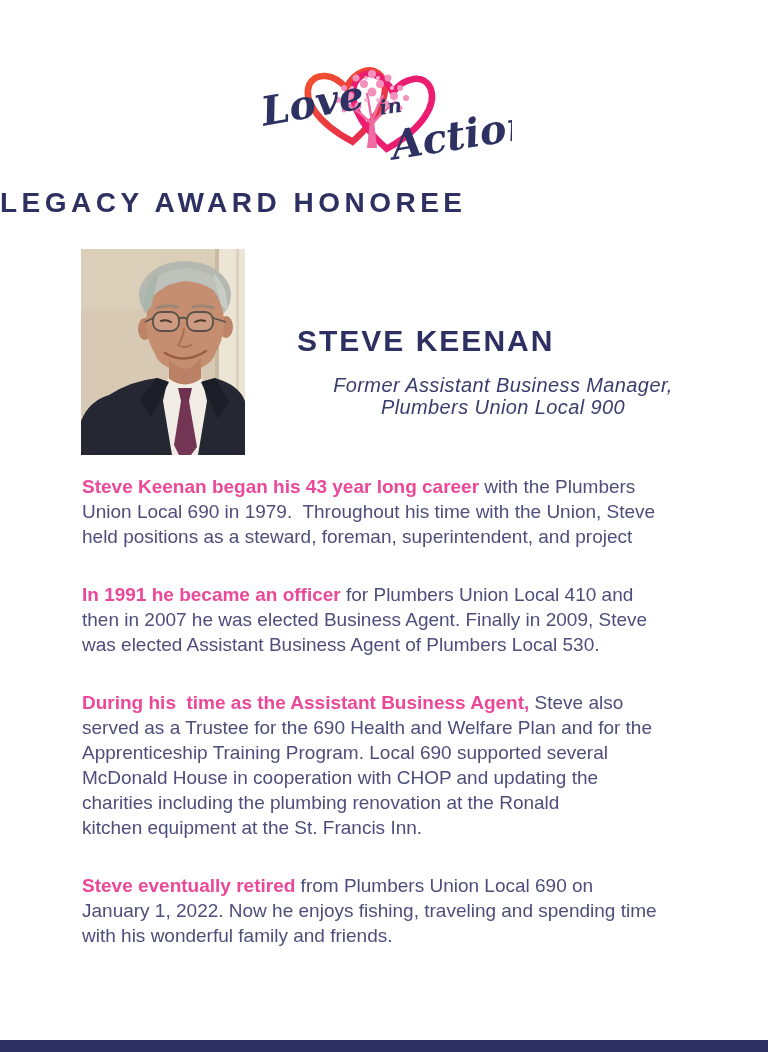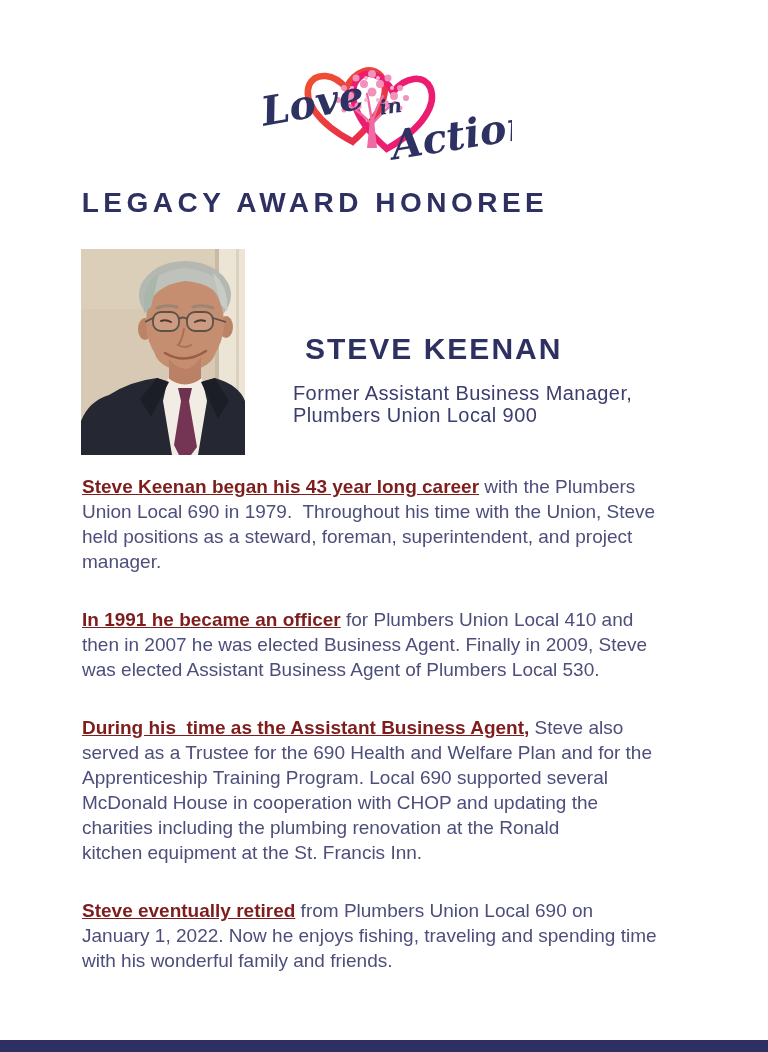--- a/index.html
+++ b/index.html
@@ -4,41 +4,41 @@
 <style>
   html,body { margin:0; padding:0; background:#ffffff; }
   .page {
     position:relative; width:768px; height:1052px; margin:0 auto;
     background:#ffffff; overflow:hidden;
     font-family:"Liberation Sans", sans-serif;
   }
   .logo { position:absolute; left:256px; top:52px; width:256px; height:112px; }
   .page-title {
     position:absolute; left:0; top:186px; width:630px; margin:0;
-    text-align:center; font-size:28px; line-height:34px; font-weight:700;
+    text-align:left; font-size:28px; line-height:34px; font-weight:700;
     letter-spacing:4.5px; color:#2d3061;
   }
   .photo {
     position:absolute; left:81px; top:249px; width:164px; height:206px;
     overflow:hidden;
   }
   .photo svg { display:block; width:164px; height:206px; }
   .name-block { position:absolute; left:293px; top:318px; width:420px; }
   .honoree-name {
-    margin:12px; font-size:30px; line-height:38px; font-weight:700;
+    margin:4px; font-size:30px; line-height:38px; font-weight:700;
     letter-spacing:2px; color:#2d3061;
   }
   .honoree-title {
-    margin:14px 0 0 0; font-size:20px; line-height:22px;
-    letter-spacing:0.4px; color:#3a3d6d;
+    margin:14px 0 0 0; font-style:italic; font-size:20px; line-height:22px;
+    letter-spacing:0.4px; color:#3a3d6d;text-align:center;
   }
   .bio { position:absolute; left:82px; top:474px; width:648px; }
   .para { margin:0 0 33px 0; }
   .bline { white-space:pre; font-size:19px; line-height:25px; color:#4d4e7b; }
-  .para b { color:#7f1d1d; font-weight:700;text-decoration:underline; }
+  .para b { color:#ec4899; font-weight:700; }
   .footer-bar {
     position:absolute; left:0; bottom:0; width:768px; height:12px;
     background:#2d3061;
   }
 </style>
 </head>
 <body>
 
 <div class="page">
 
@@ -163,21 +163,20 @@
       <span>Former Assistant Business Manager,</span><br>
       <span>Plumbers Union Local 900</span>
     </p>
   </div>
 
   <div class="bio" id="bio-text-container">
       <div class="para">
         <div class="bline"><b>Steve Keenan began his 43 year long career</b><span> with the Plumbers</span></div>
         <div class="bline">Union Local 690 in 1979.  Throughout his time with the Union, Steve</div>
         <div class="bline">held positions as a steward, foreman, superintendent, and project</div>
-        <div class="bline">manager.</div>
       </div>
       <div class="para">
         <div class="bline"><b>In 1991 he became an officer</b><span> for Plumbers Union Local 410 and</span></div>
         <div class="bline">then in 2007 he was elected Business Agent. Finally in 2009, Steve</div>
         <div class="bline">was elected Assistant Business Agent of Plumbers Local 530.</div>
       </div>
       <div class="para">
         <div class="bline"><b>During his  time as the Assistant Business Agent,</b><span> Steve also</span></div>
         <div class="bline">served as a Trustee for the 690 Health and Welfare Plan and for the</div>
         <div class="bline">Apprenticeship Training Program. Local 690 supported several</div>

